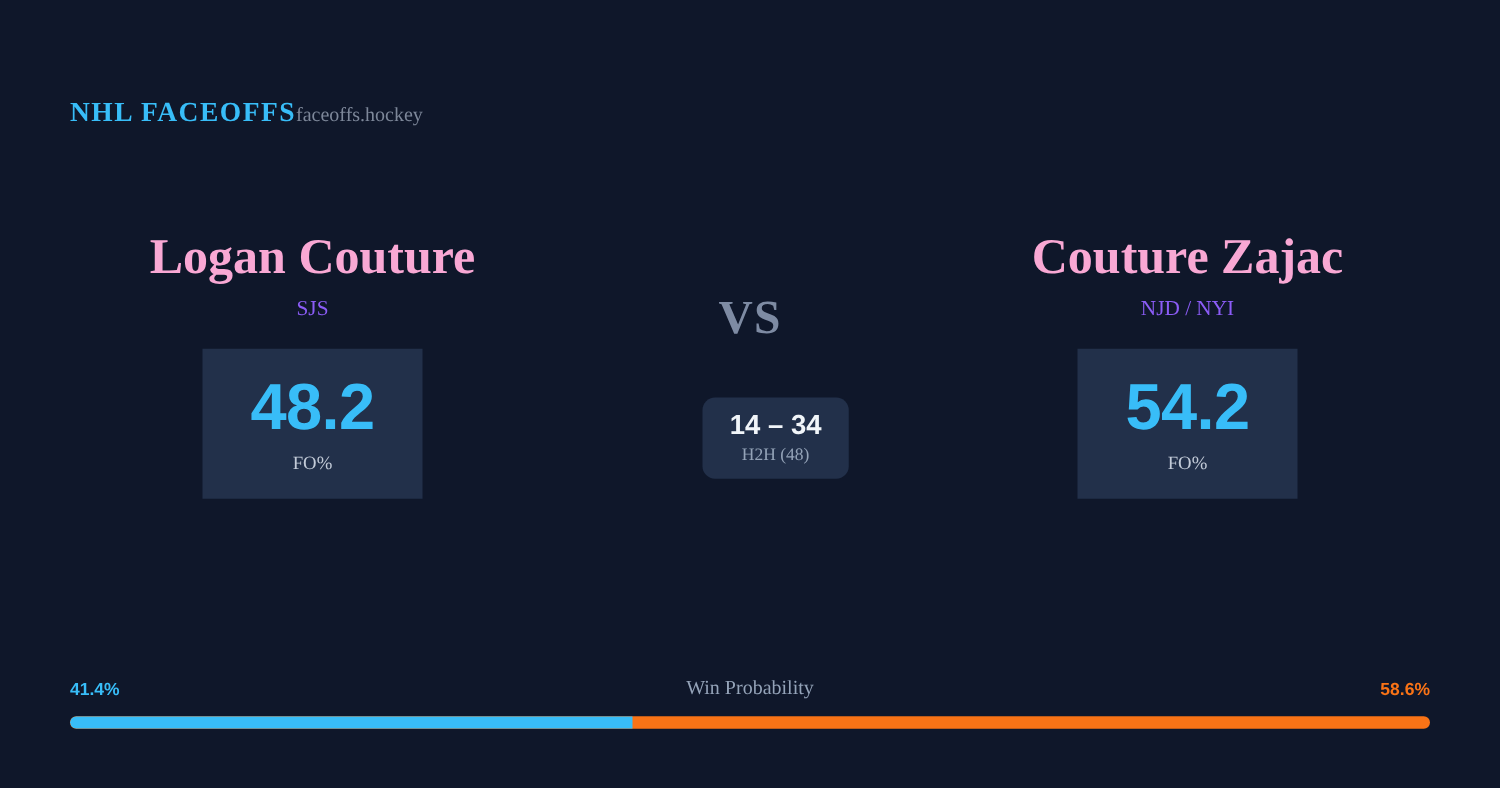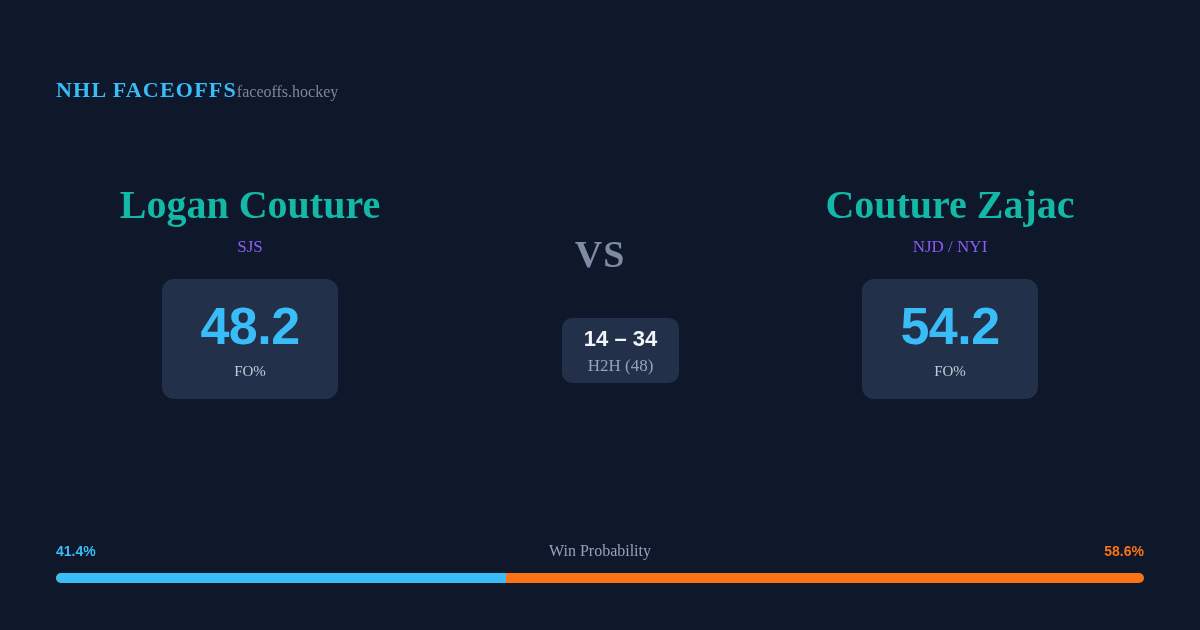--- a/index.html
+++ b/index.html
@@ -30,33 +30,33 @@
   .matchup {
     position:absolute; left:0; top:180px; width:1200px;
     display:flex; align-items:flex-start; justify-content:center;
   }
   .side { width:450px; display:flex; flex-direction:column; align-items:center; }
   .side-left { padding-right:0px; }
   .side-right { padding-left:0px; }
 
   .player-name {
     font-family:"Liberation Serif", serif;
-    font-weight:700; font-size:40px; color:#14b8a6;
+    font-weight:700; font-size:40px; color:#f9a8d4;
     line-height:1.25; white-space:nowrap;
   }
   .player-team {
     font-family:"Liberation Serif", serif;
     font-size:17px; color:#8b5cf6;
     margin-top:8px; line-height:1; white-space:nowrap;
   }
 
   .stat-card {
     margin-top:24px;
     width:176px; height:120px;
-    background:#22304a; border-radius:12px;
+    background:#22304a; border-radius:0;
     display:flex; flex-direction:column;
     align-items:center; justify-content:center;
   }
   .stat-value {
     font-family:"Liberation Sans", sans-serif;
     font-weight:700; font-size:52px; color:#38bdf8;
     line-height:1; letter-spacing:-0.5px;
   }
   .stat-label {
     font-family:"Liberation Serif", serif;
@@ -82,21 +82,21 @@
     display:flex; flex-direction:column;
     align-items:center; justify-content:center;margin-left:41px;
   }
   .h2h-value {
     font-family:"Liberation Sans", sans-serif;
     font-weight:700; font-size:22px; color:#f1f5f9;
     line-height:1; white-space:nowrap;
   }
   .h2h-label {
     font-family:"Liberation Serif", serif;
-    font-size:17px; color:#94a3b8;
+    font-size:14px; color:#94a3b8;
     margin-top:7px; line-height:1; white-space:nowrap;
   }
 
   
   .winprob { position:absolute; left:56px; top:540px; width:1088px; }
   .wp-row {
     position:relative; height:22px;
     display:flex; align-items:center; justify-content:space-between;
   }
   .wp-left {

